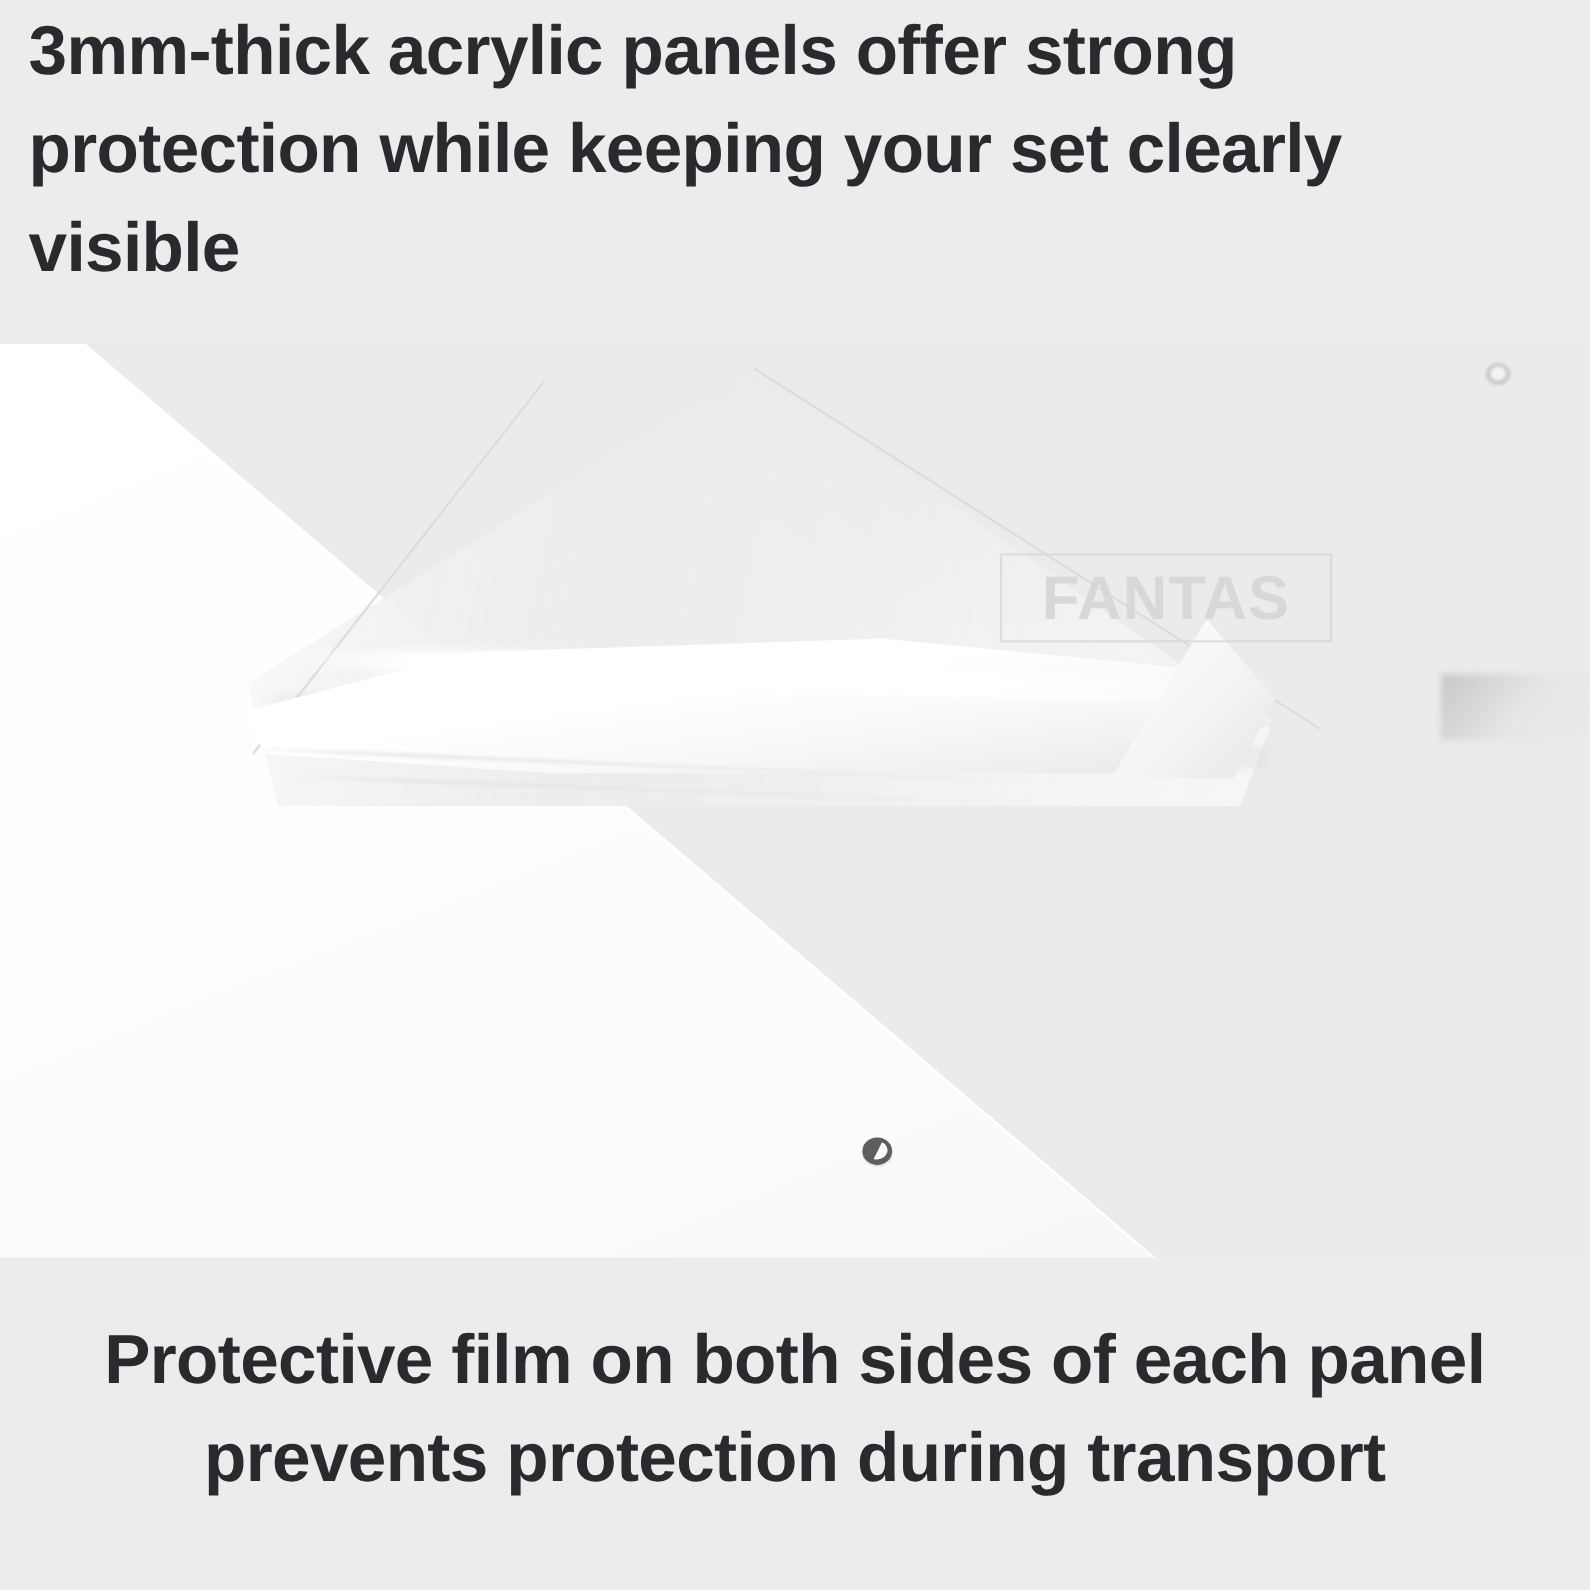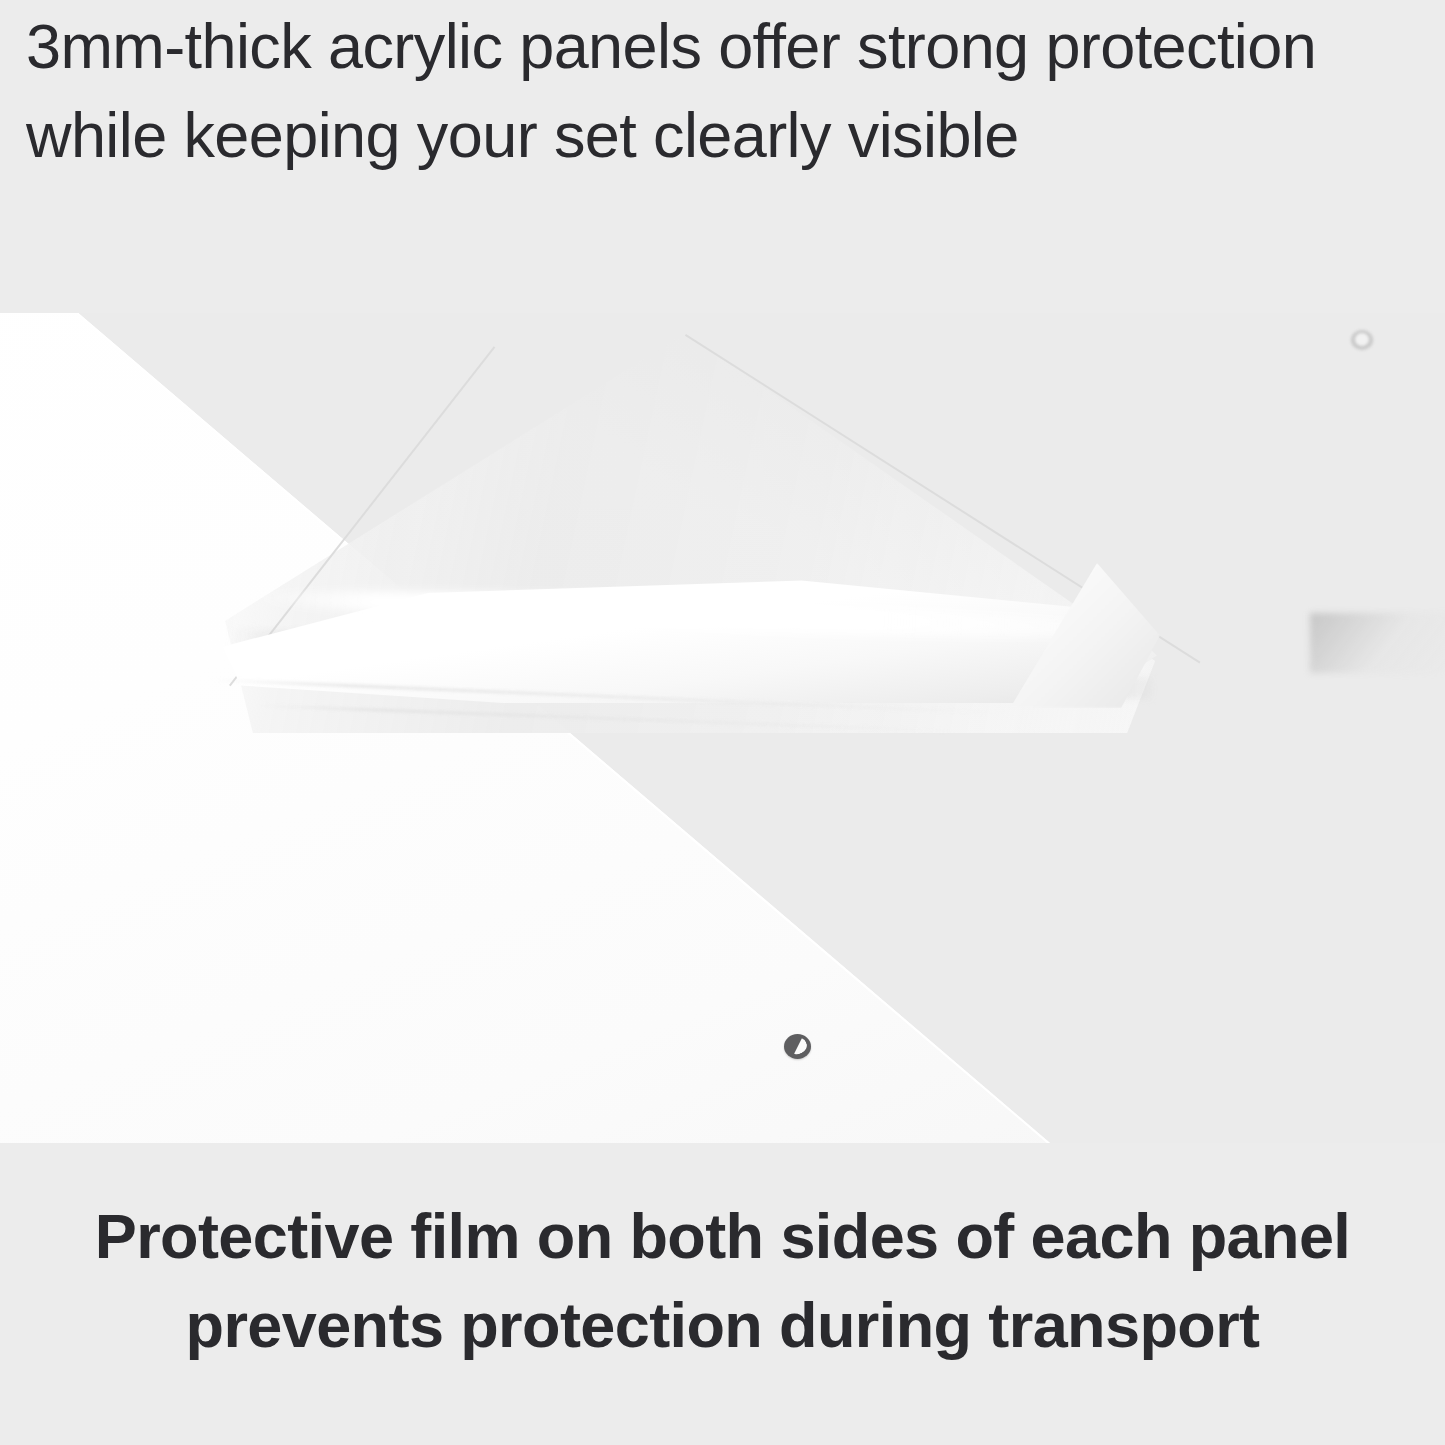--- a/index.html
+++ b/index.html
@@ -17,21 +17,21 @@
   }
 
   
   .top-caption {
     position: absolute;
     left: 26px;
     top: 2px;
     width: 1390px;
     font-size: 63px;
     line-height: 1.42;
-    font-weight: 400;
+    font-weight: 700;
     letter-spacing: -0.6px;
     color: #2a2a2e;
     text-align: left;
     white-space: pre-line;
   }
 
   
   .photo {
     position: absolute;
     left: 0;
@@ -338,20 +338,23 @@
 
       <div class="curl-under"></div>
       <div class="curl"></div>
       <div class="curl-shine"></div>
       <div class="curl-tip"></div>
 
       <div class="crease c1"></div>
       <div class="crease c2"></div>
     </div>
 
+    <div class="watermark">
+      <span>FANTAS</span>
+    </div>
   </div>
 
   <div class="hole-bottom"></div>
   <div class="hole-topright"></div>
 
   <div class="bottom-caption">Protective film on both sides of each panel prevents protection during transport</div>
 
 </div>
 
 </body></html>

